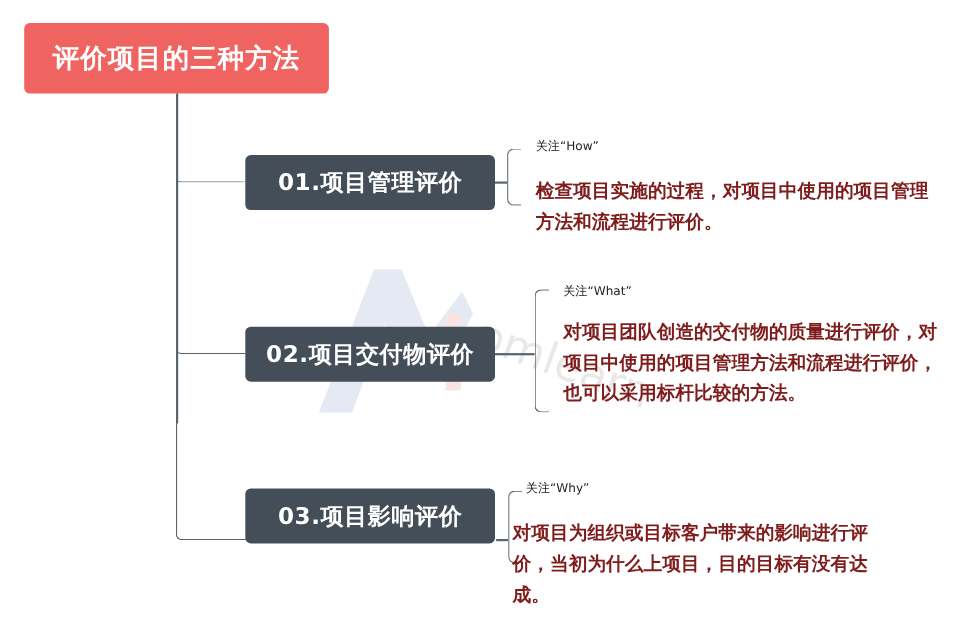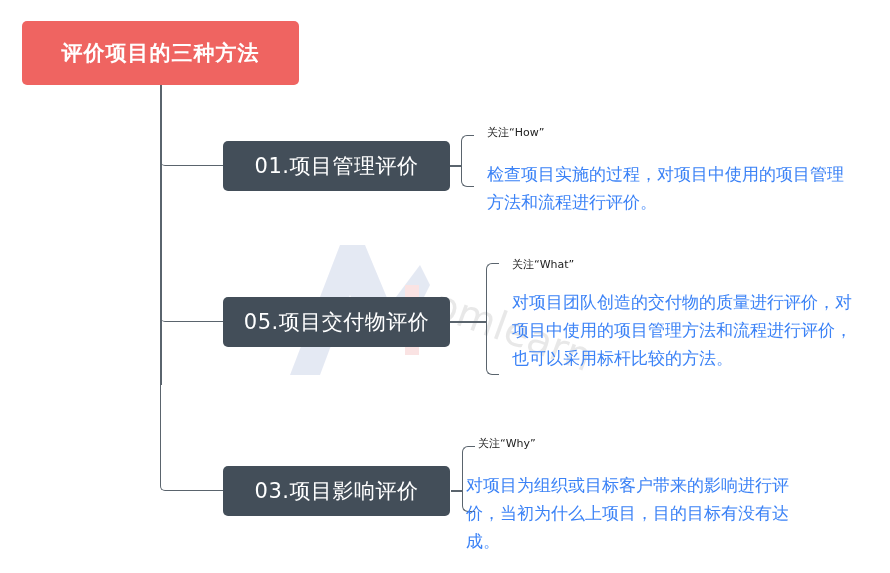--- a/index.html
+++ b/index.html
@@ -1,33 +1,33 @@
 <!DOCTYPE html>
 <html><head>
 <meta charset="utf-8">
 <style>
   html, body { margin:0; padding:0; background:#ffffff; }
   body { width:890px; height:573px; position:relative; overflow:hidden;
          font-family:"DejaVu Sans","Liberation Sans",sans-serif; }
   .root { position:absolute; left:22px; top:21px; width:277px; height:64px;
           background:#ef6461; border-radius:5px; color:#fff;
-          font-size:21px; font-weight:bold; display:flex; align-items:center; justify-content:center;
+          font-size:24px; font-weight:bold; display:flex; align-items:center; justify-content:center;
           letter-spacing:1px; }
   .node { position:absolute; left:223px; width:227px; height:50px;
           background:#434e59; border-radius:5px; color:#fff;
-          font-size:21px; font-weight:normal; display:flex; align-items:center; justify-content:center;
+          font-size:21px; font-weight:bold; display:flex; align-items:center; justify-content:center;
           letter-spacing:0.5px; }
   .vline { position:absolute; left:160px; top:85px; width:1.5px; background:#5a646d; }
   .elbow { position:absolute; left:160px; width:63px; border-left:1.5px solid #5a646d;
            border-bottom:1.5px solid #5a646d; border-bottom-left-radius:5px; }
   .hline { position:absolute; height:1.5px; background:#5a646d; }
   .bracket { position:absolute; width:12px; border:1.5px solid #5a646d; border-right:none;
              border-radius:6px 0 0 6px; }
   .title-text { position:absolute; font-size:11px; color:#222; white-space:nowrap; }
-  .desc-text { position:absolute; font-size:17px; color:#3b82f6; line-height:28px; }
+  .desc-text { position:absolute; font-size:17px; color:#7f1d1d; line-height:28px;font-weight:bold; }
   .watermark { position:absolute; left:270px; top:225px; width:320px; height:180px; opacity:0.13; pointer-events:none; }
 </style>
 </head>
 <body>
 
 <svg class="watermark" viewBox="0 0 320 180">
   <path d="M20 150 L70 20 L95 20 L120 80 L150 40 L160 60 L130 120 L100 120 L80 70 L50 150 Z" fill="#3a5aa8"></path>
   <rect x="135" y="60" width="14" height="70" fill="#d33"></rect>
   <text x="160" y="90" font-size="40" fill="#555" transform="rotate(20 160 90)" font-family="DejaVu Sans, sans-serif">pmlearn</text>
 </svg>
@@ -43,26 +43,26 @@
 
 <div class="node" style="top:141px">
     <span>01.项目管理评价</span>
   </div>
 <div class="hline" style="left:450px;top:165px;width:11px"></div>
 <div class="bracket" style="left:461px;top:135px;height:50px"></div>
 <div class="title-text" style="left:487px;top:125px">关注“How”</div>
 <div class="desc-text" style="left:487px;top:160px;width:368px">检查项目实施的过程，对项目中使用的项目管理方法和流程进行评价。</div>
 
 <div class="node" style="top:297px">
-    <span>05.项目交付物评价</span>
+    <span>02.项目交付物评价</span>
   </div>
 <div class="hline" style="left:450px;top:321px;width:36px"></div>
 <div class="bracket" style="left:486px;top:263px;height:110px"></div>
 <div class="title-text" style="left:512px;top:257px">关注“What”</div>
 <div class="desc-text" style="left:512px;top:288px;width:345px">对项目团队创造的交付物的质量进行评价，对项目中使用的项目管理方法和流程进行评价，也可以采用标杆比较的方法。</div>
 
-<div class="node" style="top:466px">
+<div class="node" style="top:444px">
     <span>03.项目影响评价</span>
   </div>
 <div class="hline" style="left:451px;top:490px;width:11px"></div>
 <div class="bracket" style="left:462px;top:446px;height:64px"></div>
 <div class="title-text" style="left:478px;top:436px">关注“Why”</div>
 <div class="desc-text" style="left:466px;top:471px;width:345px">对项目为组织或目标客户带来的影响进行评价，当初为什么上项目，目的目标有没有达成。</div>
 
 </body></html>

